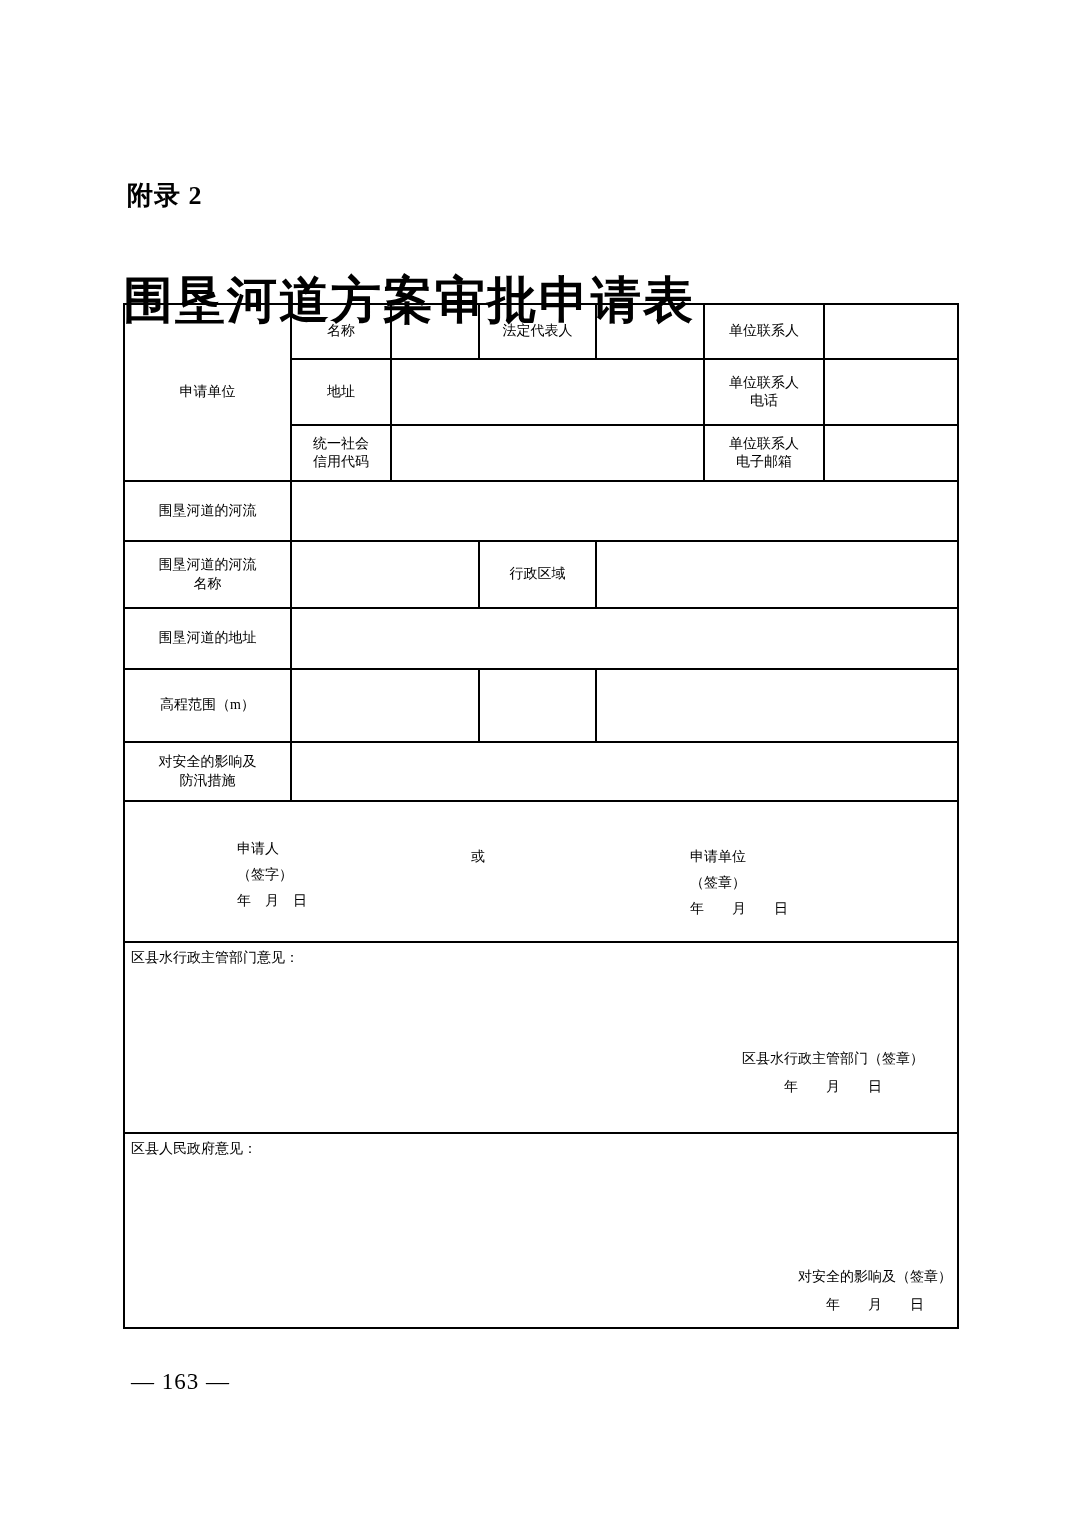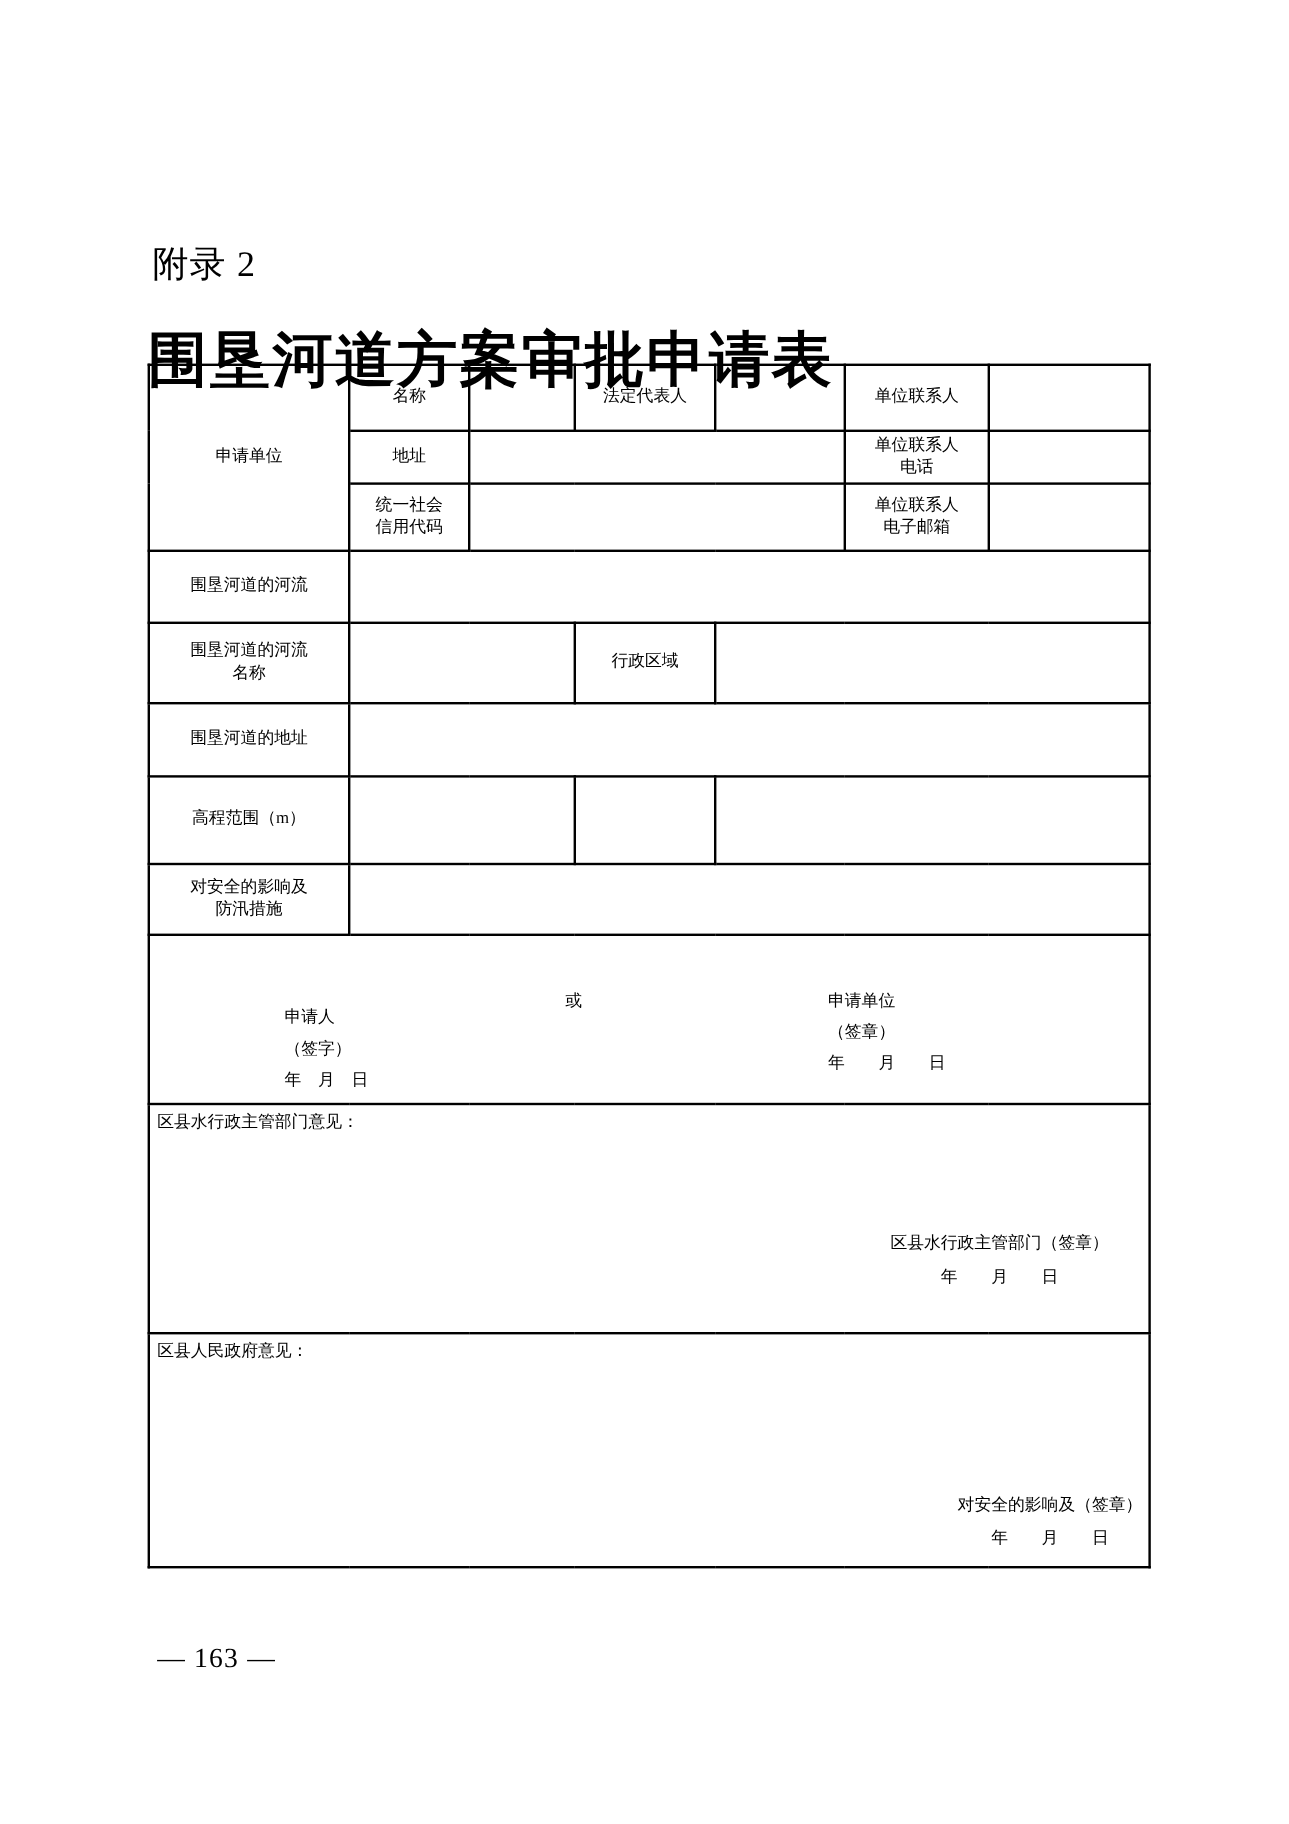--- a/index.html
+++ b/index.html
@@ -2,22 +2,22 @@
 <html><head>
 <meta charset="utf-8">
 <style>
   html,body { margin:0; padding:0; }
   body {
     width:1074px; height:1520px; position:relative;
     background:#ffffff; color:#000000;
     font-family:"Liberation Serif","DejaVu Serif",serif;
   }
   .appendix {
-    position:absolute; left:127px; top:200px;
-    font-size:30px; font-weight:normal; letter-spacing:1px;
+    position:absolute; left:127px; top:178px;
+    font-size:26px; font-weight:bold; letter-spacing:1px;
   }
   .doc-title {
     position:absolute; left:123px; top:231px; width:834px;
     text-align:left; font-size:50px; font-weight:bold; letter-spacing:2px;
     white-space:nowrap;
     margin-top:36px;
   }
   table.form-table {
     position:absolute; left:123px; top:303px; width:834px;
     border-collapse:collapse; table-layout:fixed;
@@ -28,21 +28,21 @@
     font-size:14px; line-height:1.32;
     text-align:center; vertical-align:middle;
     overflow:hidden;
   }
   .form-table td.opinion { padding:0; text-align:left; vertical-align:top; }
   .wrap { position:relative; width:100%; }
   .h-sig { height:137px; }
   .h-wd  { height:187px; }
   .h-gov { height:191px;padding-left:28px; }
   .sig-block { position:absolute; text-align:left; line-height:26px; white-space:nowrap; }
-  .sig-left  { left:112px; top:56px; }
+  .sig-left  { left:112px; top:34px; }
   .sig-or    { position:absolute; left:346px; top:42px; line-height:26px; }
   .sig-right { left:565px; top:42px; }
   .opinion-heading { position:absolute; left:6px; top:6px; white-space:nowrap; }
   .stamp-block { position:absolute; right:33px; text-align:center; line-height:28px; white-space:nowrap; }
   .stamp-wd  { top:102px; }
   .stamp-gov { bottom:6px; }
   .page-number {
     position:absolute; left:131px; top:1369px;
     font-size:23px; letter-spacing:1px; white-space:nowrap;
   }
@@ -66,21 +66,21 @@
   <tbody>
     <tr style="height:55px">
       <td rowspan="3">申请单位</td>
       <td>名称</td>
       <td></td>
       <td>法定代表人</td>
       <td></td>
       <td>单位联系人</td>
       <td></td>
     </tr>
-    <tr style="height:44px">
+    <tr style="height:66px">
       <td>地址</td>
       <td colspan="3"></td>
       <td>
         <div>单位联系人</div>
         <div>电话</div>
       </td>
       <td></td>
     </tr>
     <tr style="height:56px">
       <td>

